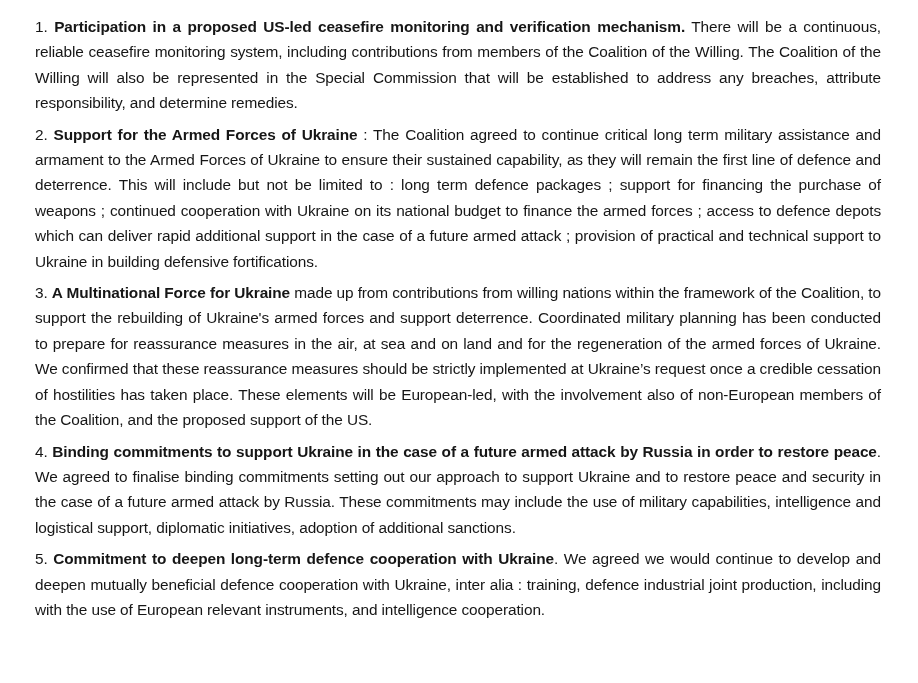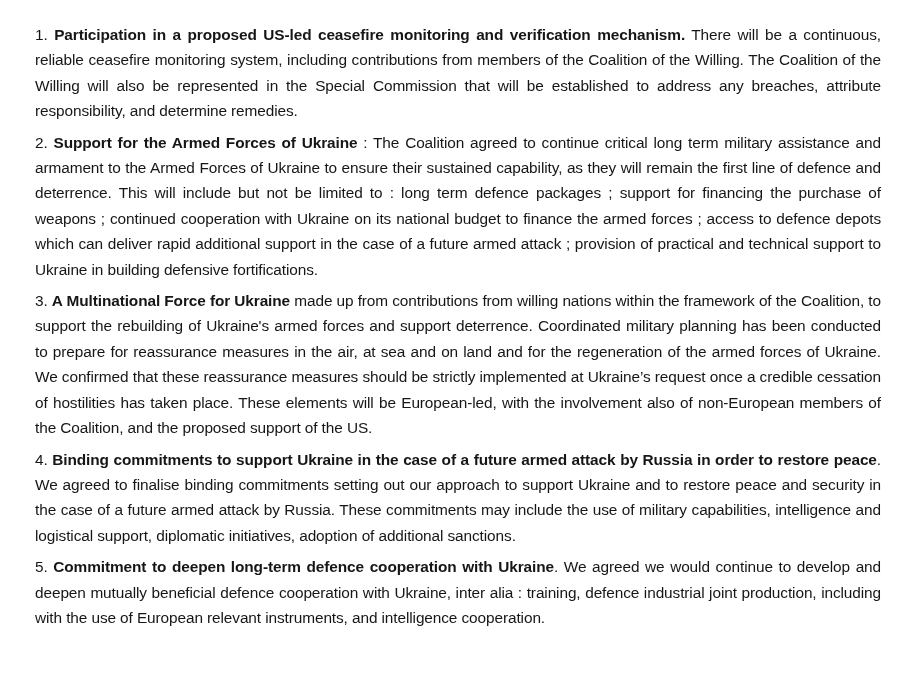--- a/index.html
+++ b/index.html
@@ -10,21 +10,21 @@
   body {
     width: 918px;
     height: 683px;
     overflow: hidden;
     font-family: "Liberation Sans", sans-serif;
   }
   .doc {
     box-sizing: border-box;
     width: 918px;
     height: 635px;
-    padding: 22px 37px 10px 35px;
+    padding: 14px 37px 10px 35px;
     color: #161616;
   }
   .para {
     margin: 0 0 6px 0;
     font-size: 15.4px;
     line-height: 25.4px;
     letter-spacing: -0.1px;
     text-align: justify;
     color: #161616;
   }

